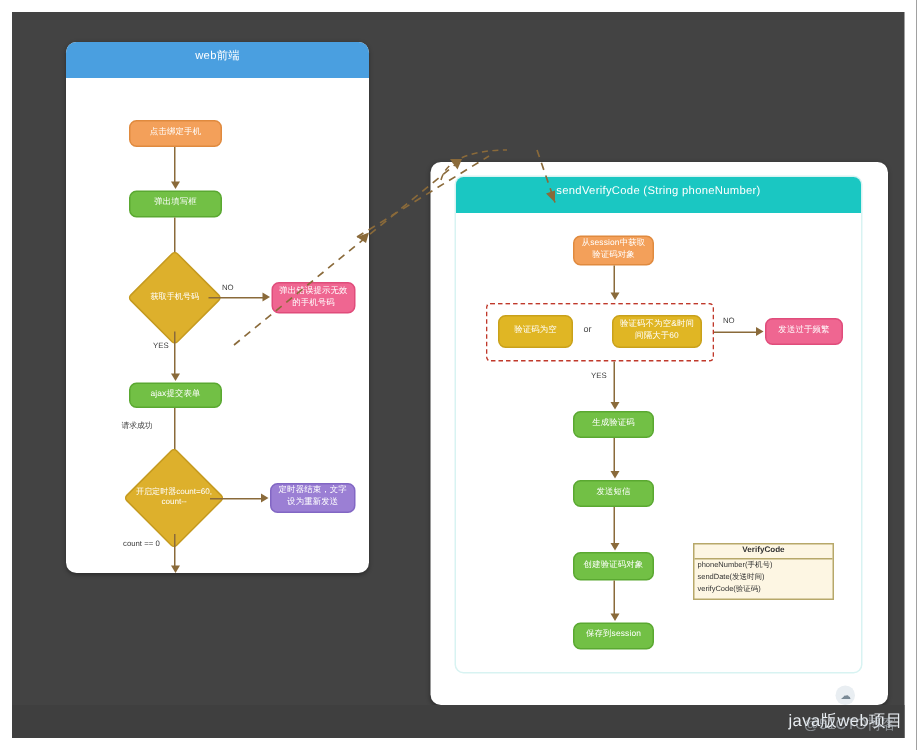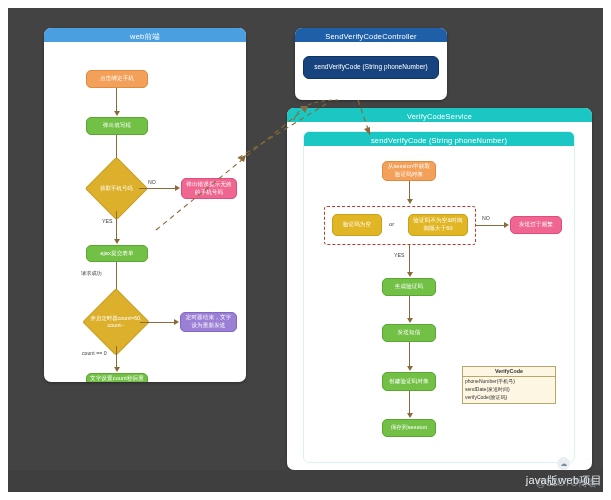--- a/index.html
+++ b/index.html
@@ -21,21 +21,21 @@
     border-radius: 7px;
     overflow: hidden;
     box-shadow: 0 1px 3px rgba(0,0,0,0.35);
   }
   .panel-header {
     width: 100%;
     color: #ffffff;
     font-size: 7.5px;
     text-align: center;
     line-height: 17px;
-    height: 14px;
+    height: 24px;
     font-weight: normal;
     letter-spacing: 0.2px;
   }
   .panel-body { position: relative; width: 100%; height: calc(100% - 17px); }
 
   
   #panel-web    { left: 36px;  top: 20px;  width: 202px; height: 354px; }
   #panel-web .panel-header { background: #4a9fe0; }
 
   #panel-ctrl   { left: 287px; top: 20px;  width: 152px; height: 72px; }
@@ -202,29 +202,22 @@
       <div class="arrow-right" style="left:130px; top:277px;"></div>
       <div class="node n-purple" style="left:136px; top:270px; width:57px; height:20px;">定时器结束，文字设为重新发送</div>
 
       <div class="vline" style="left:72px; top:304px; height:24px;"></div>
       <div class="arrow-down" style="left:69.5px; top:325px;"></div>
       <div class="edge-label" style="left:38px; top:308px;">count == 0</div>
       <div class="node n-green" style="left:42px; top:331px; width:62px; height:20px;">文字设置count秒后重新发送</div>
     </div>
   </div>
 
-  <div class="panel" id="panel-ctrl">
-    <div class="panel-header">SendVerifyCodeController</div>
-    <div class="panel-body">
-      <div class="node n-darkblue" style="left:8px; top:14px; width:136px; height:23px;">sendVerifyCode (String phoneNumber)</div>
-    </div>
-  </div>
 
   <div class="panel" id="panel-svc">
-    <div class="panel-header">VerifyCodeService</div>
     <div class="panel-body">
 
       <div id="panel-method">
         <div class="panel-header">sendVerifyCode (String phoneNumber)</div>
         <div class="panel-body">
 
           <div class="node n-orange" style="left:78px; top:15px; width:54px; height:20px;">从session中获取验证码对象</div>
           <div class="vline" style="left:105px; top:35px; height:21px;"></div>
           <div class="arrow-down" style="left:102.5px; top:53px;"></div>
 

